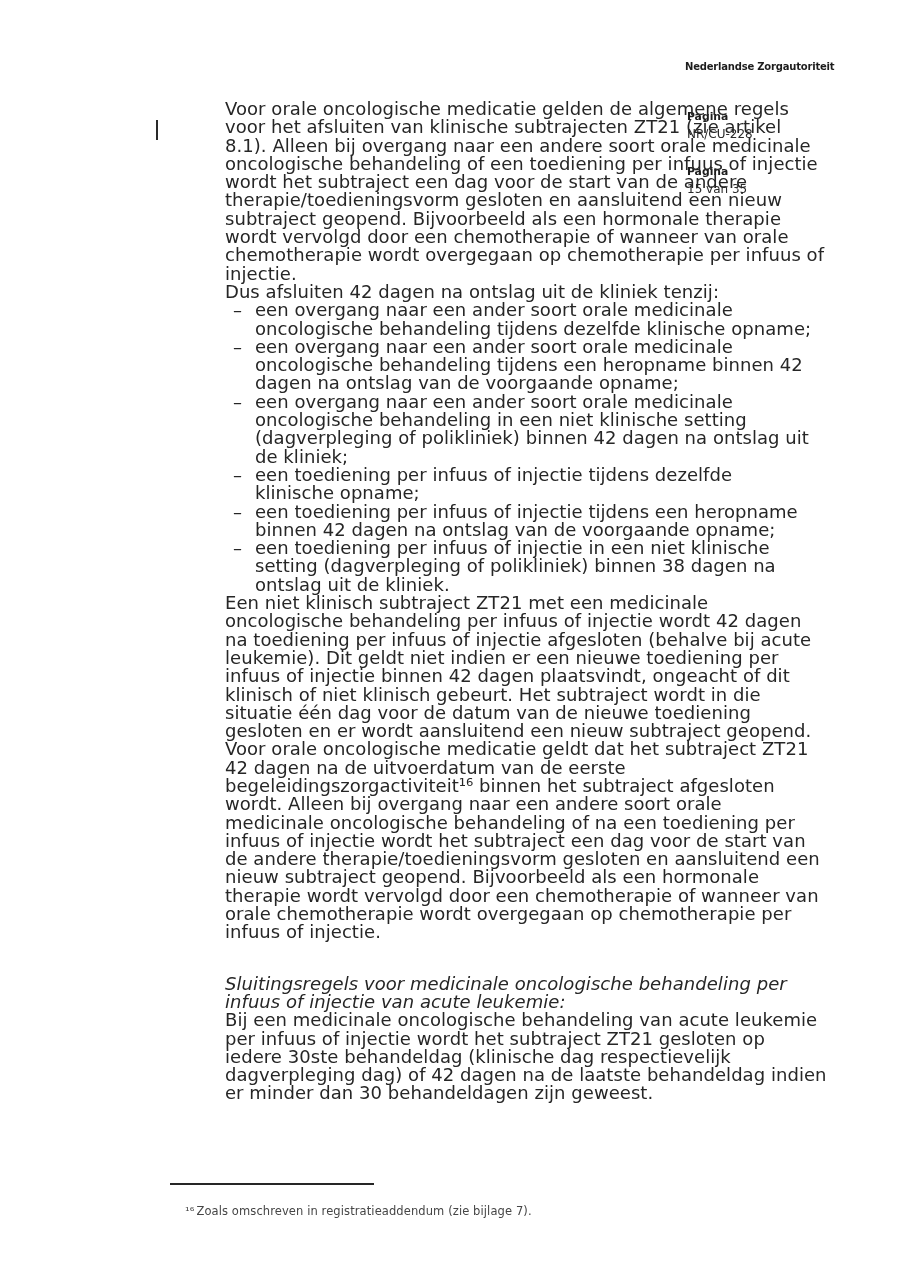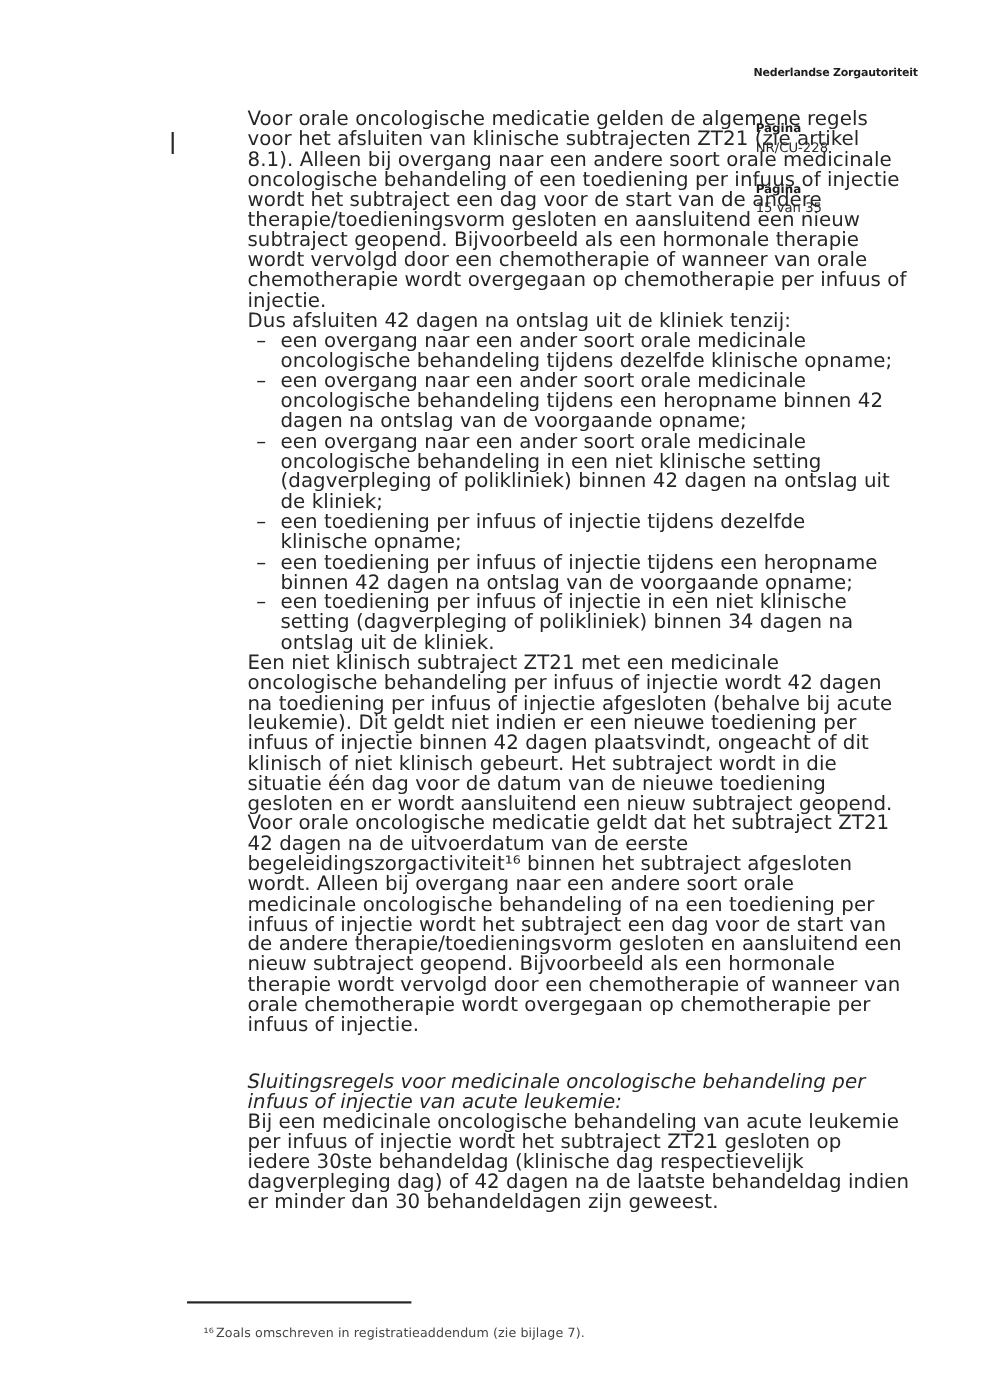--- a/index.html
+++ b/index.html
@@ -169,21 +169,21 @@
 
         <div class="bullet">
           <span class="dash">–</span>
           <span class="bullet-text">een toediening per infuus of injectie tijdens een heropname
 binnen 42 dagen na ontslag van de voorgaande opname;</span>
         </div>
 
         <div class="bullet">
           <span class="dash">–</span>
           <span class="bullet-text">een toediening per infuus of injectie in een niet klinische
-setting (dagverpleging of polikliniek) binnen 34 dagen na
+setting (dagverpleging of polikliniek) binnen 38 dagen na
 ontslag uit de kliniek.</span>
         </div>
       </div>
 
 
     <div class="para">Een niet klinisch subtraject ZT21 met een medicinale
 oncologische behandeling per infuus of injectie wordt 42 dagen
 na toediening per infuus of injectie afgesloten (behalve bij acute
 leukemie). Dit geldt niet indien er een nieuwe toediening per
 infuus of injectie binnen 42 dagen plaatsvindt, ongeacht of dit

